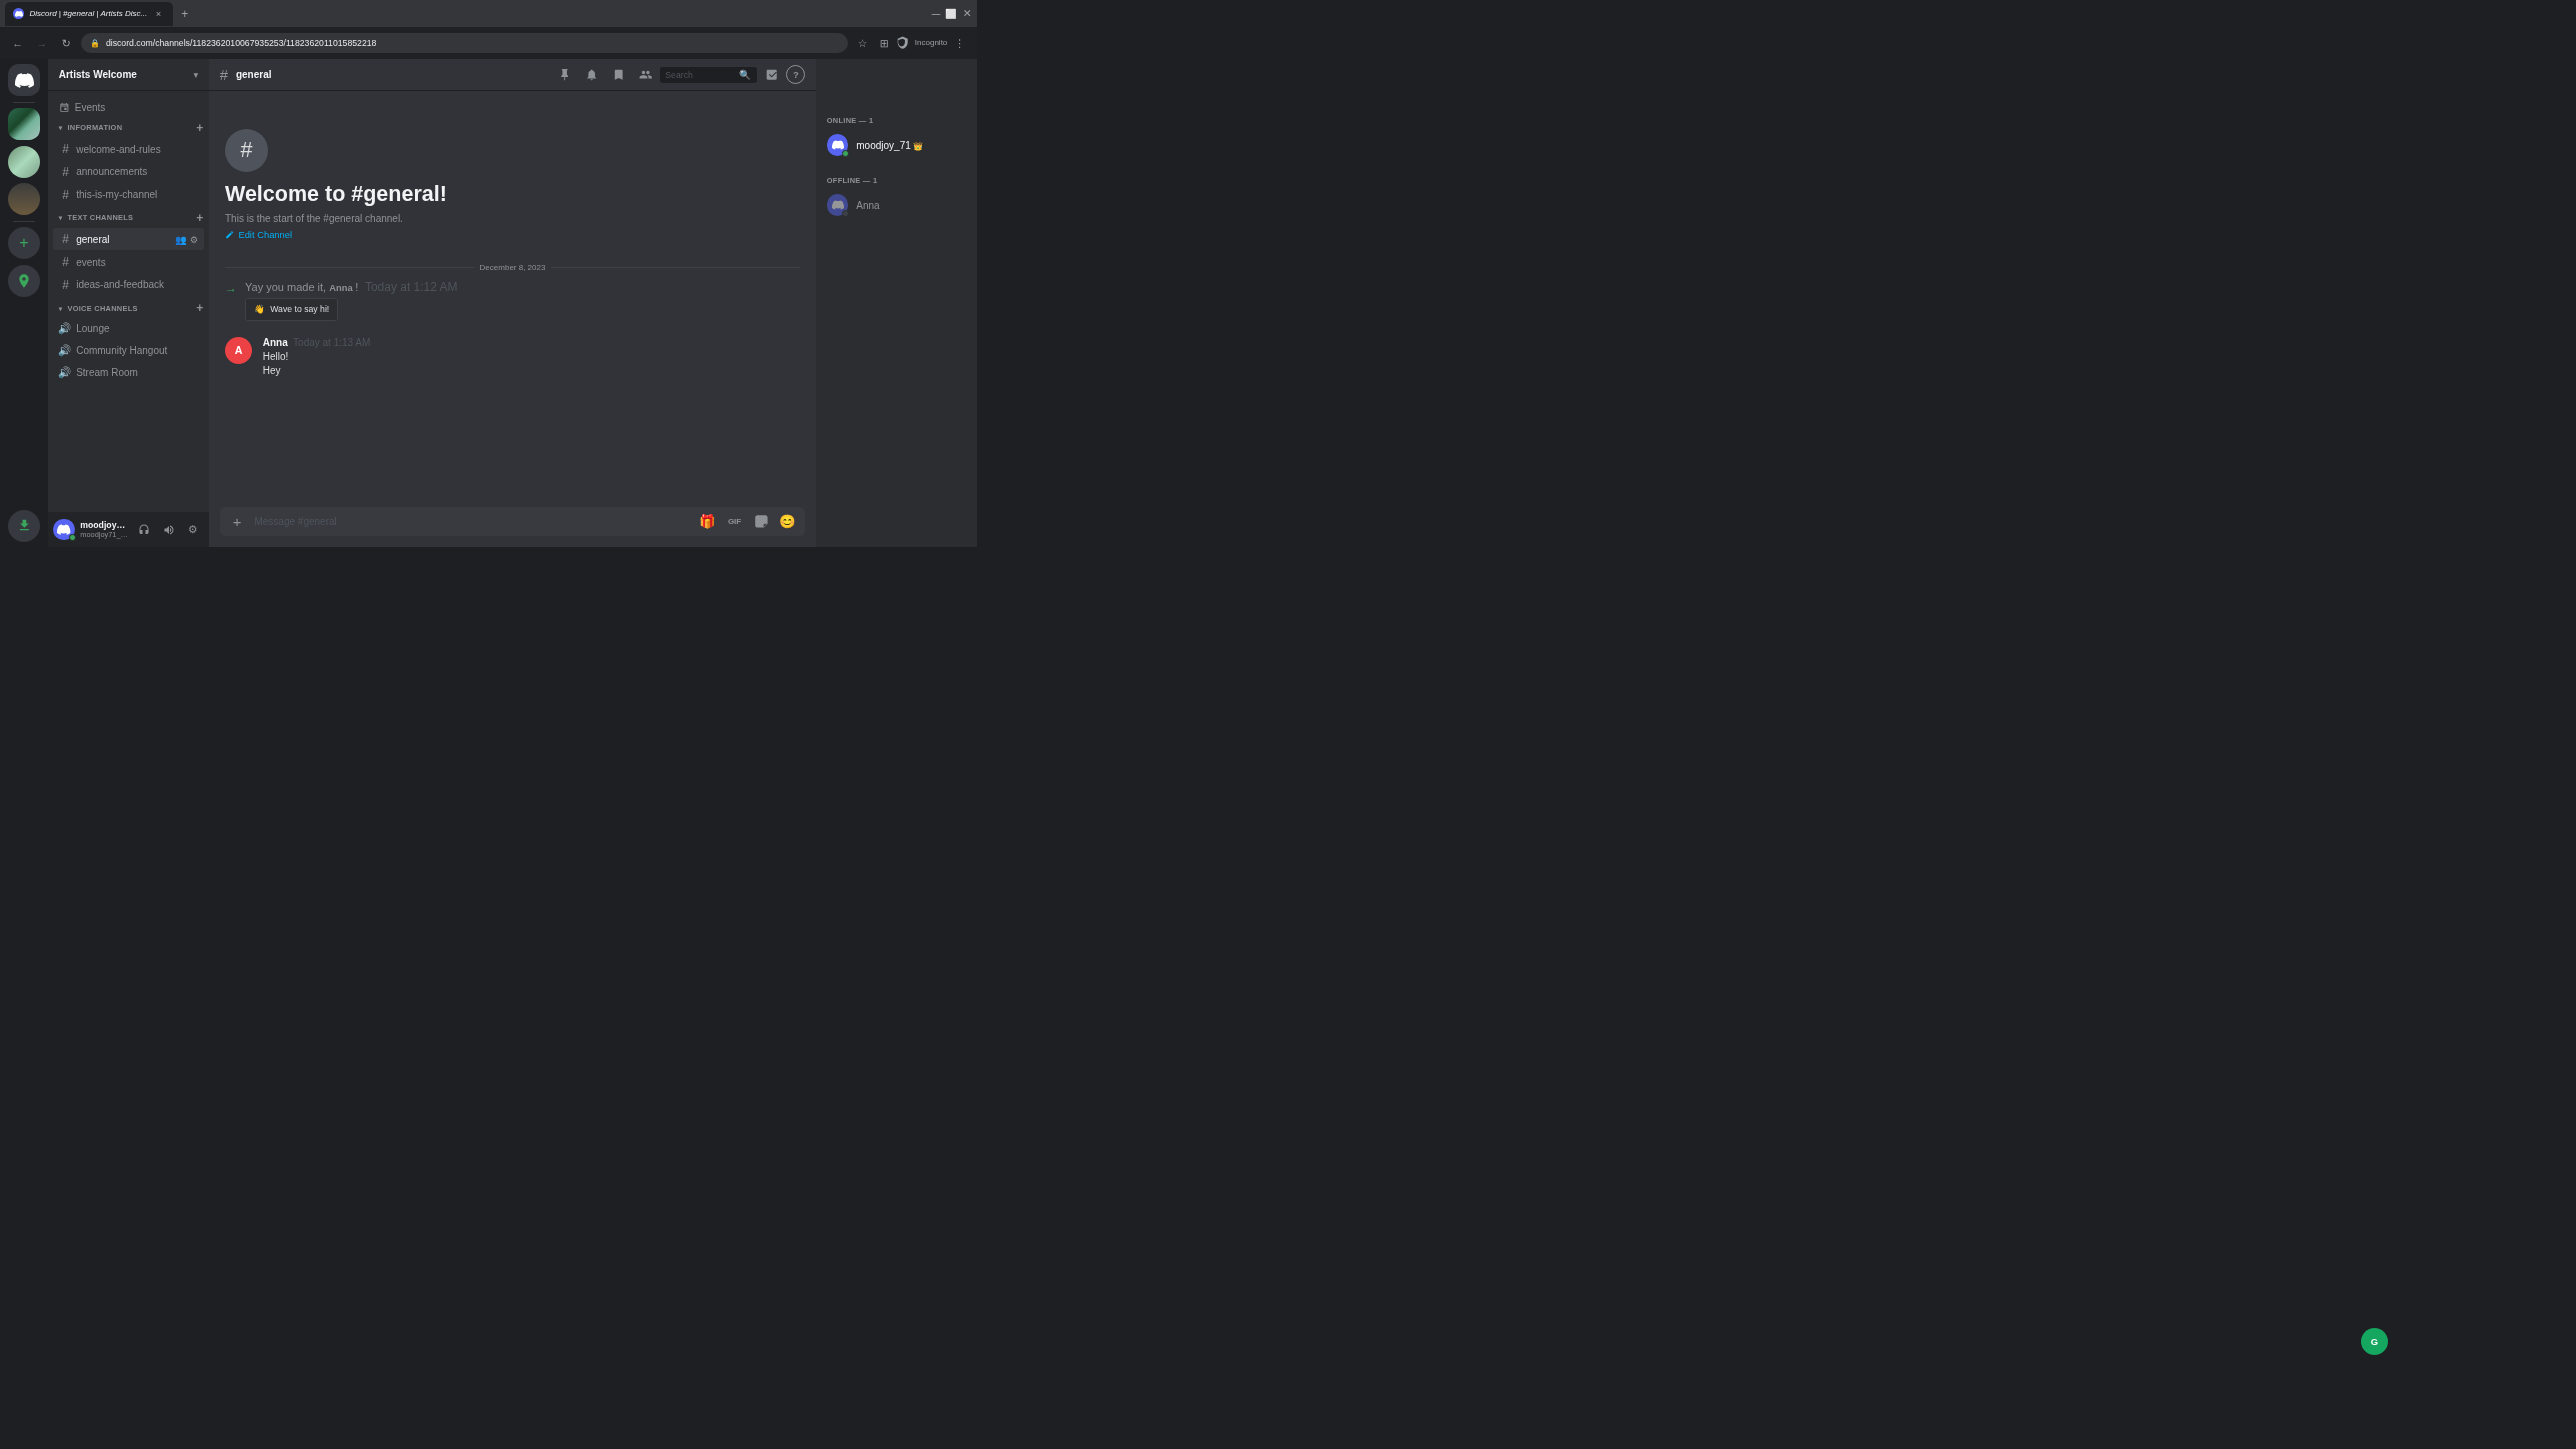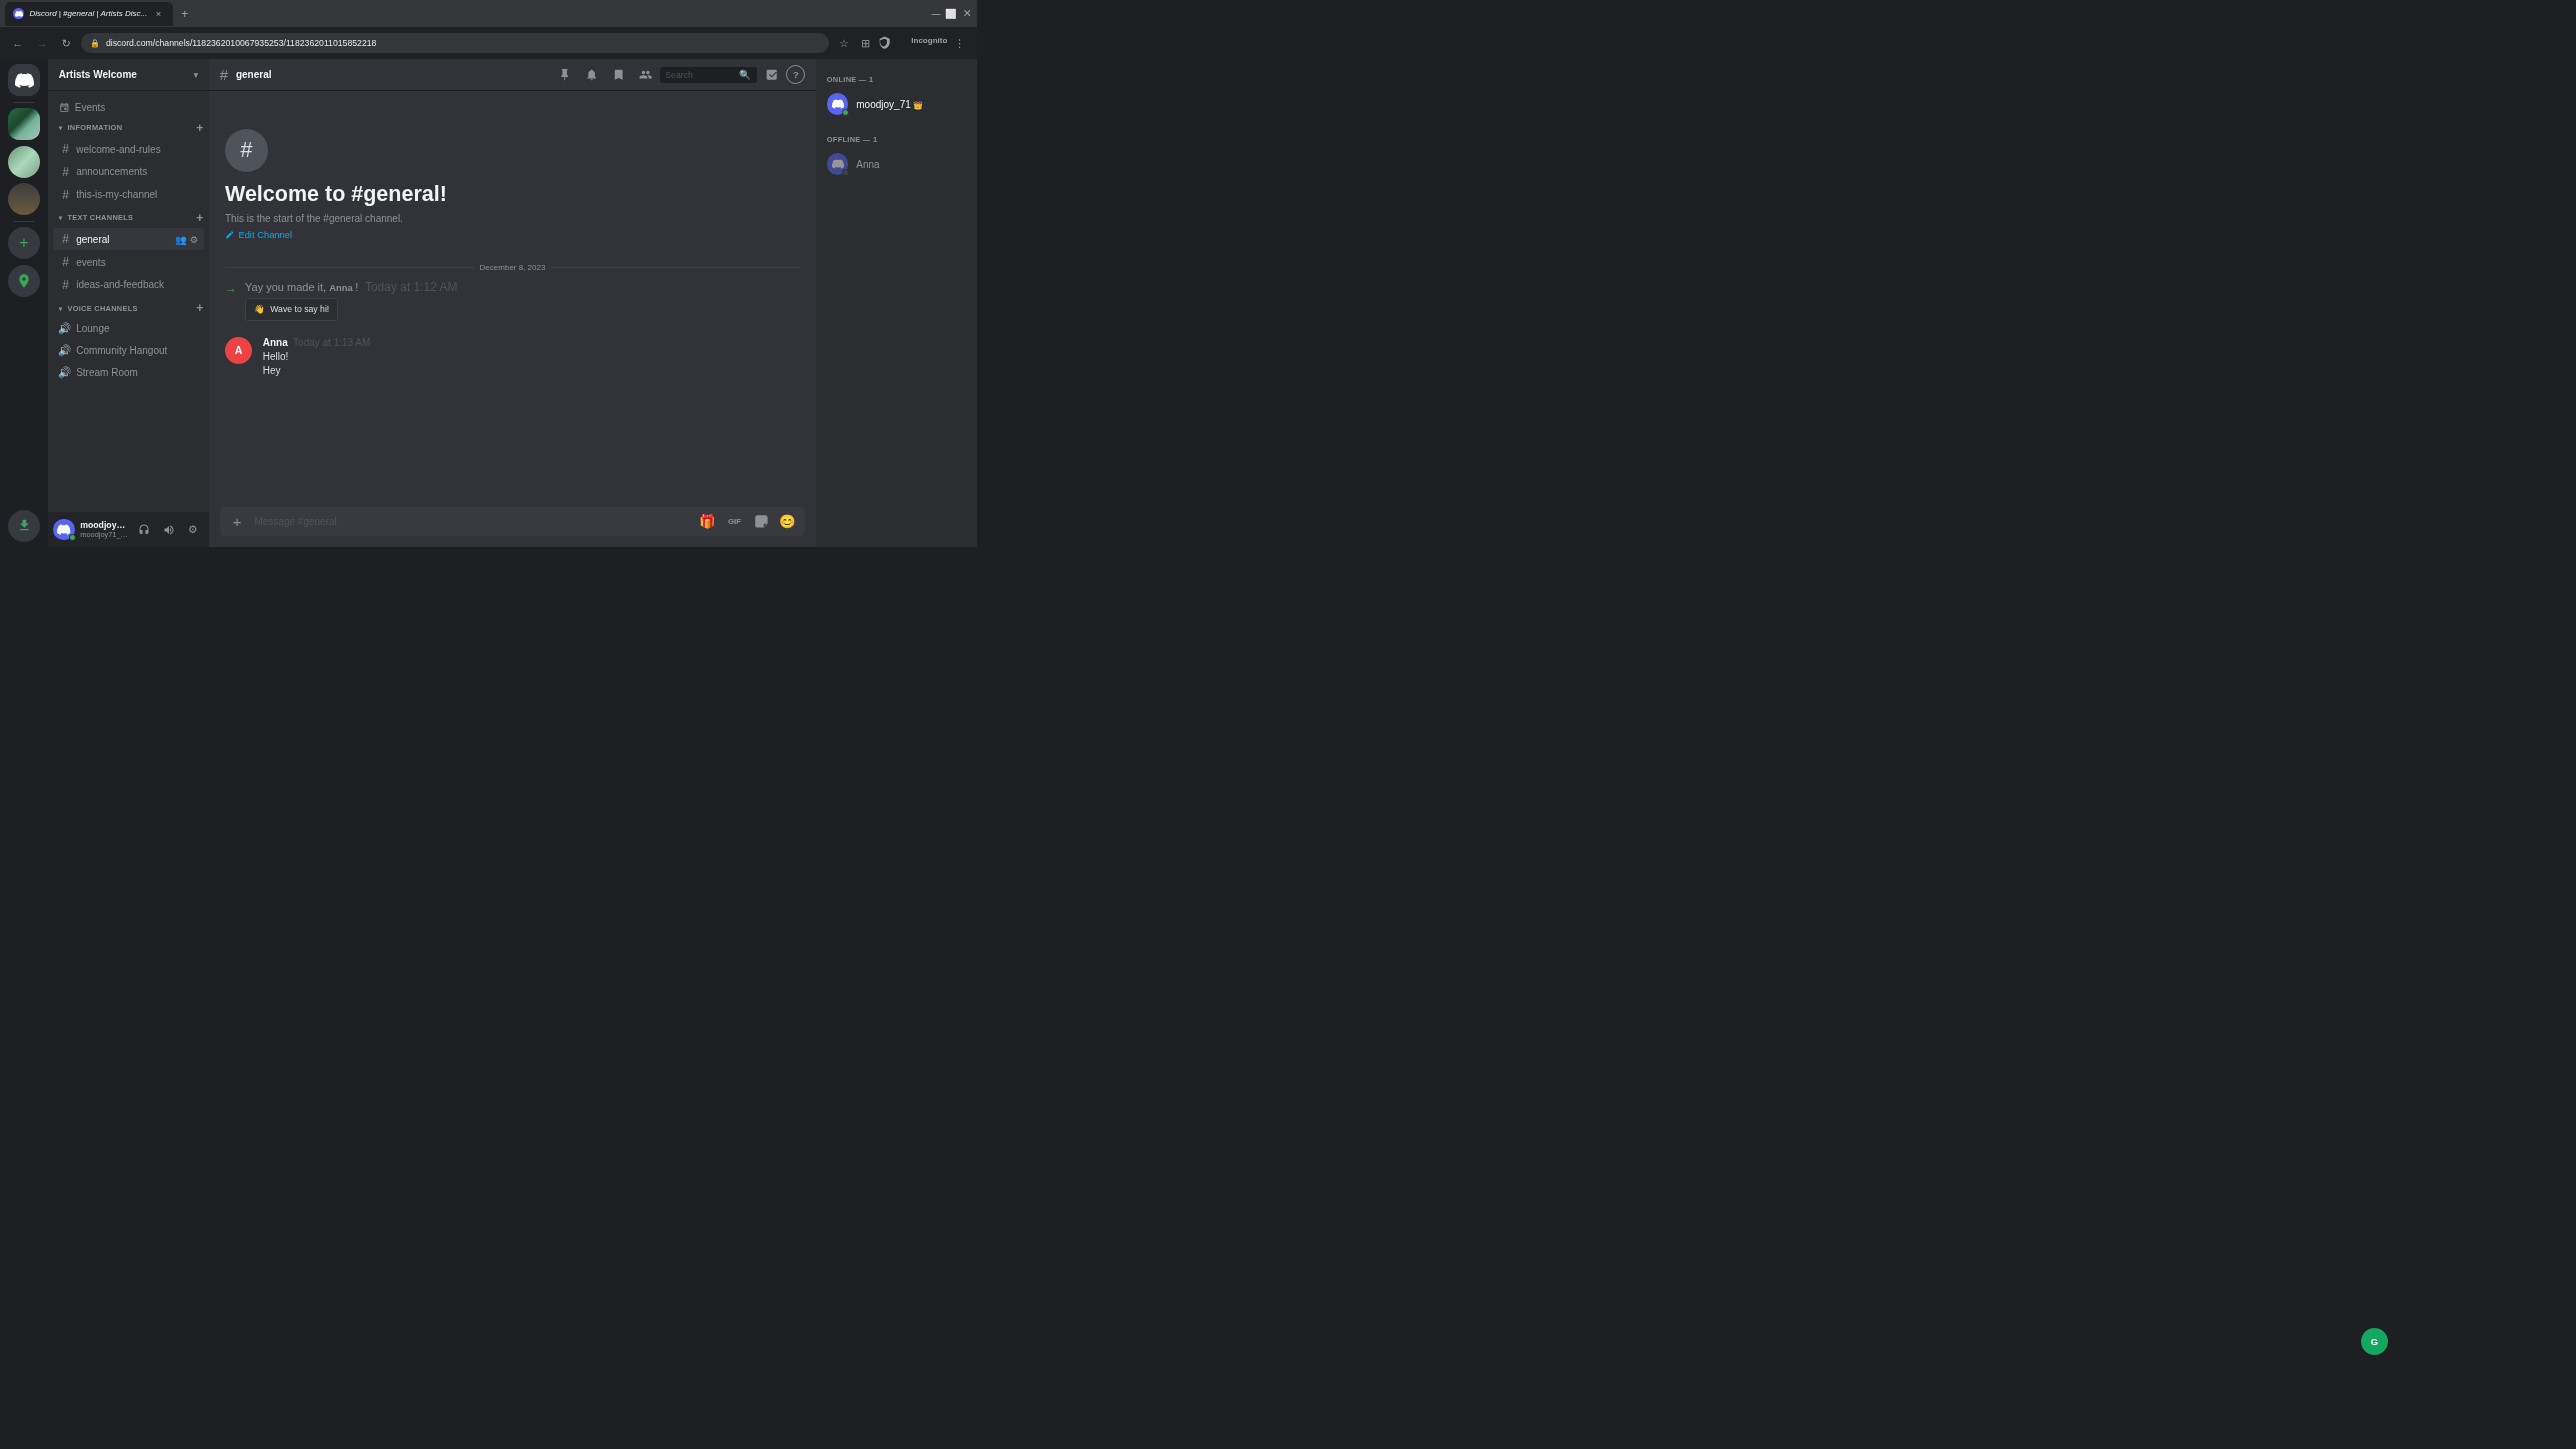--- a/index.html
+++ b/index.html
@@ -130,25 +130,24 @@
       height: 19px;
       display: flex;
       align-items: center;
       justify-content: center;
       color: #9aa0a6;
       font-size: 10.7px;
       cursor: pointer;
     }
     .incognito-badge {
       display: flex;
-      align-items: flex-start;
-      gap: 20px;
+      align-items: center;
+      gap: 5px;
       color: #9aa0a6;
       font-size: 8px;
-      font-weight: bold;
     }
 
     
     .app {
       display: flex;
       height: calc(547px - 59px);
     }
 
     
     .server-sidebar {
@@ -665,20 +664,21 @@
       overflow-y: auto;
     }
     .members-section-title {
       font-size: 7.4px;
       font-weight: 700;
       text-transform: uppercase;
       color: #8e9297;
       letter-spacing: 0.3px;
       padding: 5.4px 5.4px 2.7px;
       margin-bottom: 2.7px;
+      margin-top: 41px;
     }
     .member-item {
       display: flex;
       align-items: center;
       gap: 8px;
       padding: 4px 5.4px;
       border-radius: 2.7px;
       cursor: pointer;
     }
     .member-avatar {

